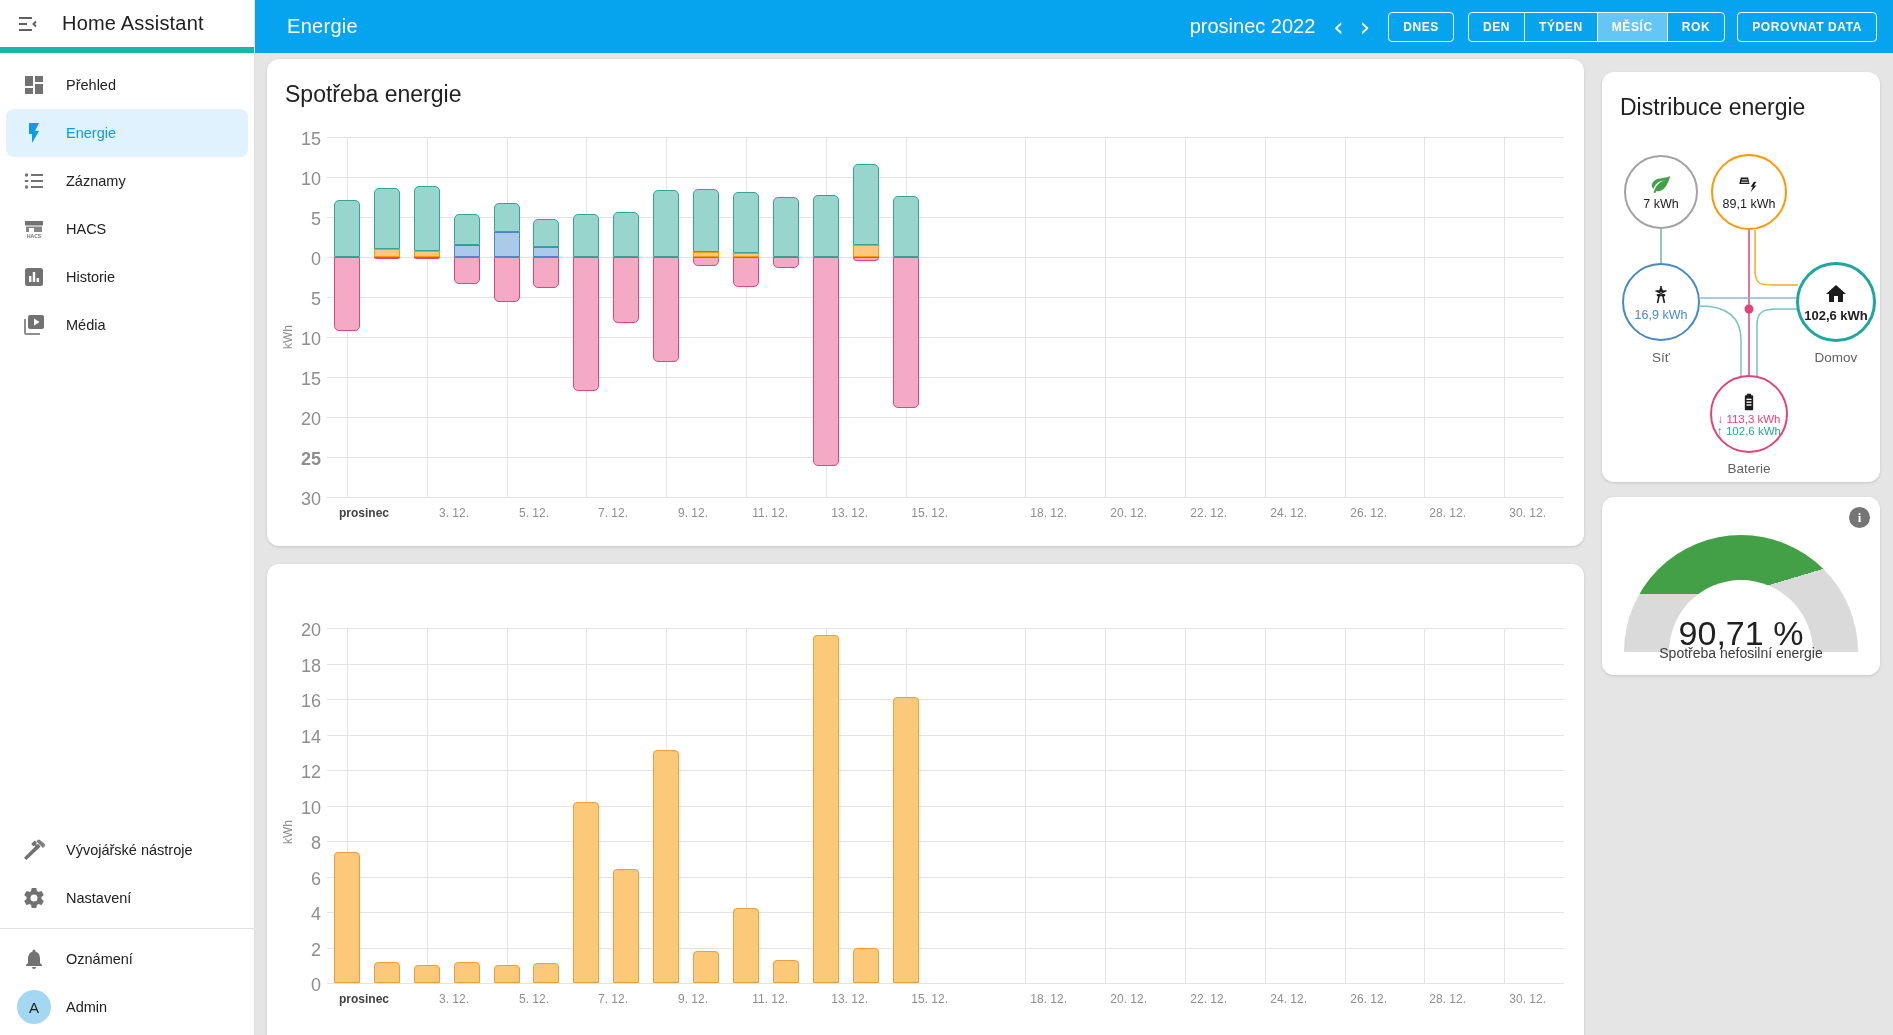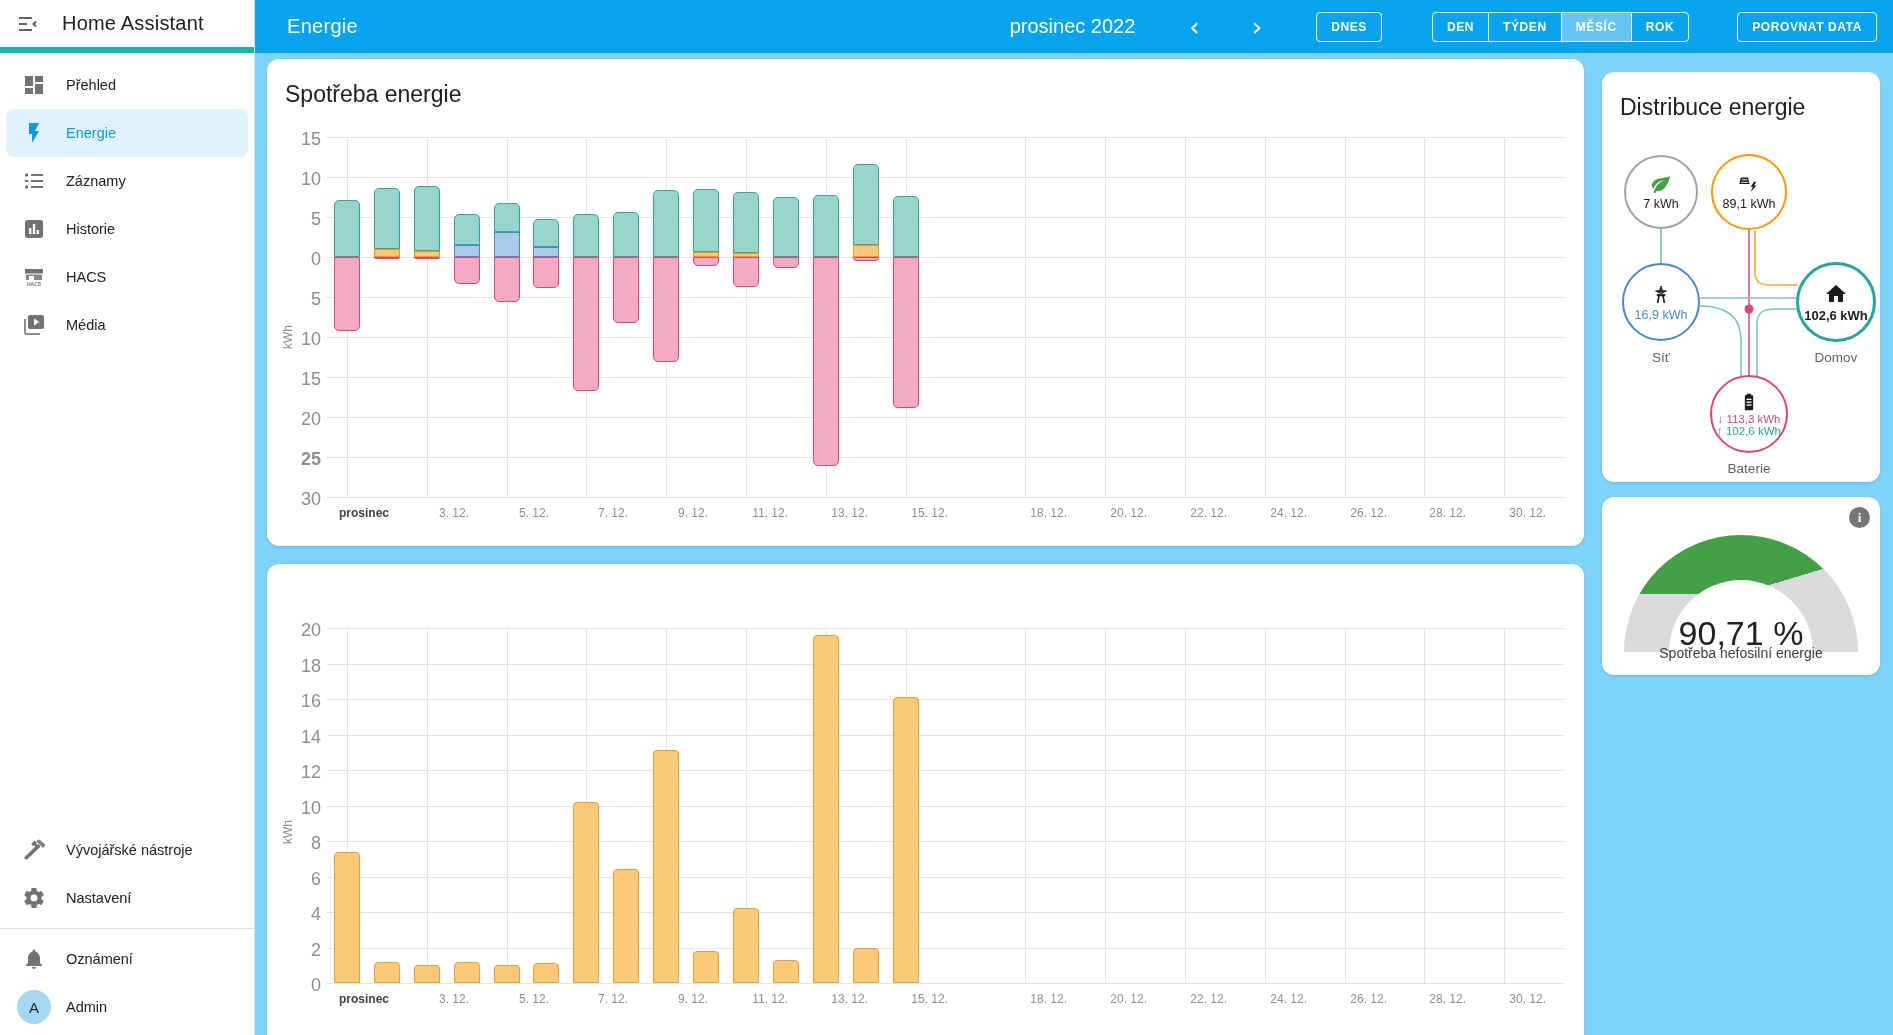--- a/index.html
+++ b/index.html
@@ -24,33 +24,33 @@
   .sidebar-bottom { position:absolute; left:0; right:0; bottom:4px; }
   .sb-divider { border-top:1px solid #e0e0e0; margin:6px 0; }
   .avatar { width:34px; height:34px; border-radius:50%; background:#a4d8f2; color:#212121;
     display:flex; align-items:center; justify-content:center; font-size:15px; margin-left:11px; flex:0 0 34px; }
   .nav-item .avatar + .nlabel { margin-left:15px; }
 
   
   .main { flex:1; display:flex; flex-direction:column; height:100%; }
   .appbar { height:53px; background:#06a4ef; display:flex; align-items:center; color:#fff; flex:0 0 53px; padding:0 16px 0 32px; }
   .appbar-title { font-size:20px; letter-spacing:.3px; }
-  .appbar-right { margin-left:auto; display:flex; align-items:center;gap:36px; }
+  .appbar-right { margin-left:auto; display:flex; align-items:center; }
   .period { font-size:20px; font-weight:400; margin-right:10px; }
   .chev { font-size:26px; line-height:1; padding:0 8px; cursor:pointer; user-select:none; font-family:"DejaVu Sans",sans-serif; }
   .hbtn { border:1px solid rgba(255,255,255,.95); border-radius:4px; color:#fff; background:transparent;
     font-size:12px; font-weight:bold; letter-spacing:.6px; padding:7px 14px; cursor:pointer;
     font-family:"Liberation Sans",sans-serif; white-space:nowrap; }
   .hgroup { display:flex; border:1px solid rgba(255,255,255,.95); border-radius:4px; margin:0 12px 0 14px; overflow:hidden; }
   .hgroup .hbtn { border:none; border-radius:0; border-left:1px solid rgba(255,255,255,.95); }
   .hgroup .hbtn:first-child { border-left:none; }
   .hgroup .hbtn.sel { background:rgba(255,255,255,.38); }
 
   
-  .content { position:relative; flex:1; background:#7dd3fc; }
+  .content { position:relative; flex:1; background:#e5e5e5; }
   .card { position:absolute; background:#fff; border-radius:12px;
     box-shadow:0 1px 3px rgba(0,0,0,.14); }
   .card-title { font-size:23px; color:#212121; font-weight:400; padding:22px 0 0 18px; }
 
   #card-chart1 { left:12px; top:6px;  width:1317px; height:487px; }
   #card-chart2 { left:12px; top:511px; width:1317px; height:524px; }
   .plot { position:absolute; left:60px; width:1237px; }
   #plot1 { top:78px; height:360px; }
   #plot2 { top:64px; height:355px; }
   .hgrid,.vgrid { position:absolute; background:#e4e4e4; }
@@ -140,39 +140,39 @@
               <rect x="2.8" y="11" width="3.4" height="2"></rect>
               <rect x="9" y="11" width="12" height="2"></rect>
               <circle cx="4.5" cy="18" r="1.7"></circle>
               <rect x="9" y="17" width="12" height="2"></rect>
             </svg>
           </span>
         <span class="nlabel">Záznamy</span>
       </div>
       <div class="nav-item">
         <span class="nicon">
+            <svg width="24" height="24" viewBox="0 0 24 24" fill="currentColor">
+              <path d="M3 4h18v4.5H3z"></path>
+              <path d="M4 9.5h16V15H4z" opacity=".85"></path>
+              <rect x="7" y="11" width="5" height="4" fill="#fff"></rect>
+              <text x="12" y="20.5" text-anchor="middle" font-size="5" font-family="Liberation Sans" font-weight="bold">HACS</text>
+            </svg>
+          </span>
+        <span class="nlabel">HACS</span>
+      </div>
+      <div class="nav-item">
+        <span class="nicon">
             <svg width="24" height="24" viewBox="0 0 24 24">
               <rect x="3" y="3" width="18" height="18" rx="2.5" fill="currentColor"></rect>
               <rect x="7" y="11" width="2.4" height="6" fill="#fff"></rect>
               <rect x="10.8" y="7" width="2.4" height="10" fill="#fff"></rect>
               <rect x="14.6" y="13" width="2.4" height="4" fill="#fff"></rect>
             </svg>
           </span>
         <span class="nlabel">Historie</span>
-      </div>
-      <div class="nav-item">
-        <span class="nicon">
-            <svg width="24" height="24" viewBox="0 0 24 24" fill="currentColor">
-              <path d="M3 4h18v4.5H3z"></path>
-              <path d="M4 9.5h16V15H4z" opacity=".85"></path>
-              <rect x="7" y="11" width="5" height="4" fill="#fff"></rect>
-              <text x="12" y="20.5" text-anchor="middle" font-size="5" font-family="Liberation Sans" font-weight="bold">HACS</text>
-            </svg>
-          </span>
-        <span class="nlabel">HACS</span>
       </div>
       <div class="nav-item">
         <span class="nicon">
             <svg width="24" height="24" viewBox="0 0 24 24" fill="currentColor">
               <path d="M4 6v14h14v2H4a2 2 0 0 1-2-2V6z" opacity=".8"></path>
               <rect x="6" y="2" width="16" height="14" rx="2"></rect>
               <path d="M12 5.5v7l5.5-3.5z" fill="#fff"></path>
             </svg>
           </span>
         <span class="nlabel">Média</span>

